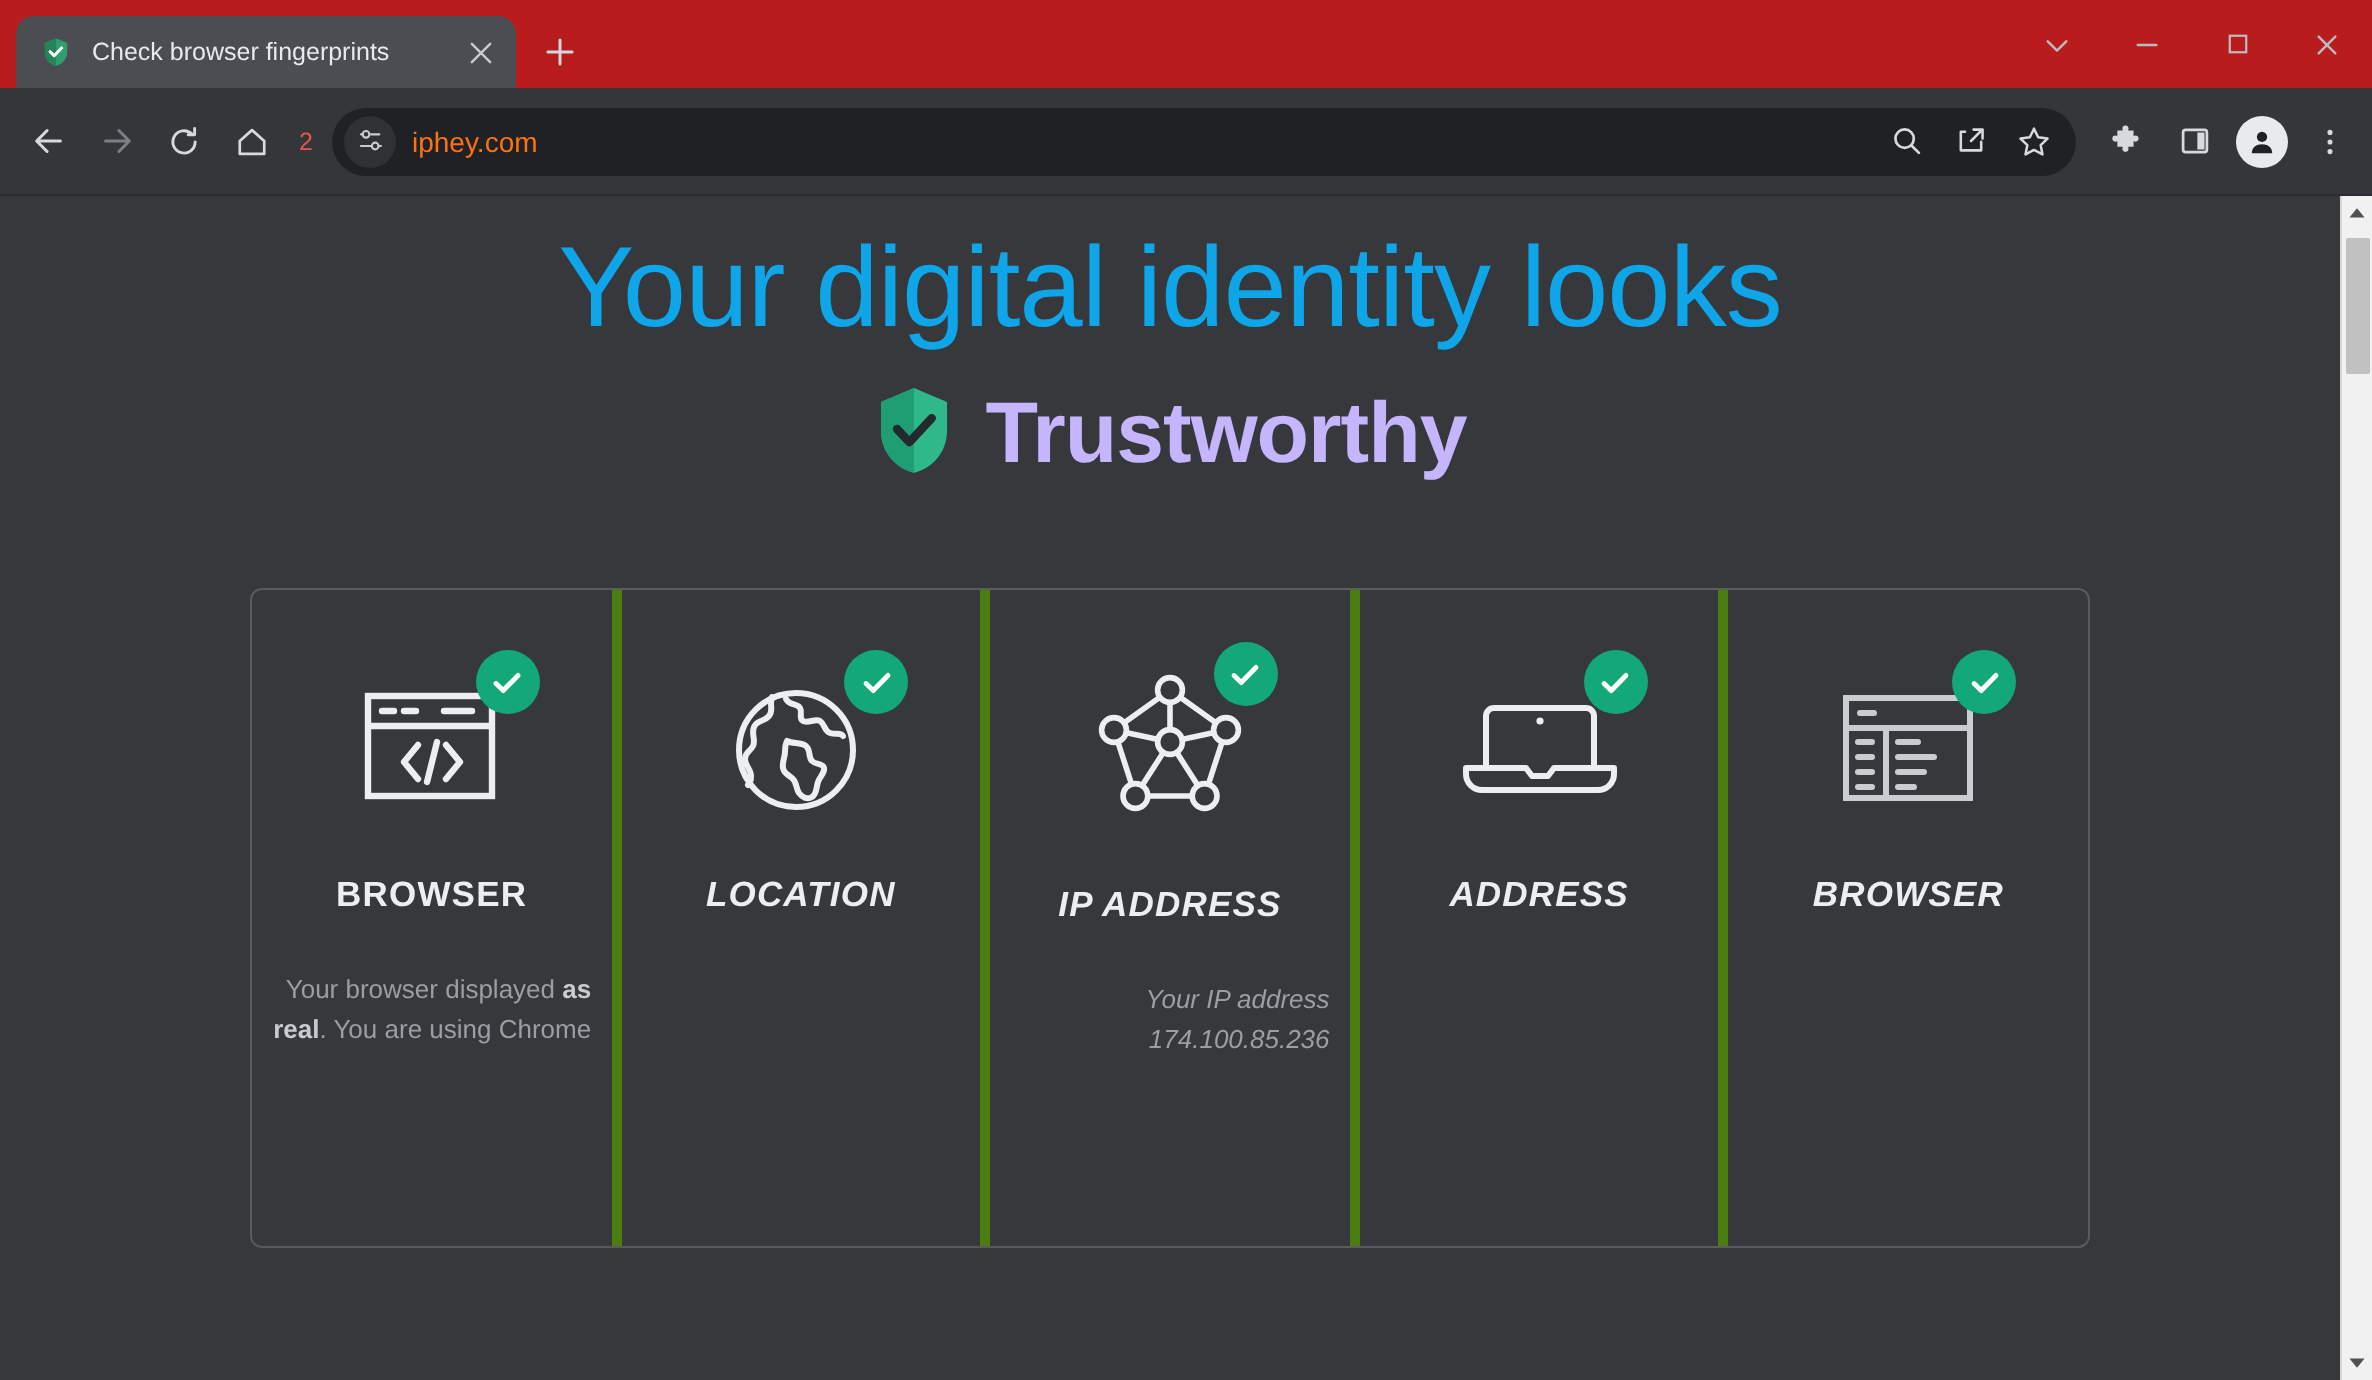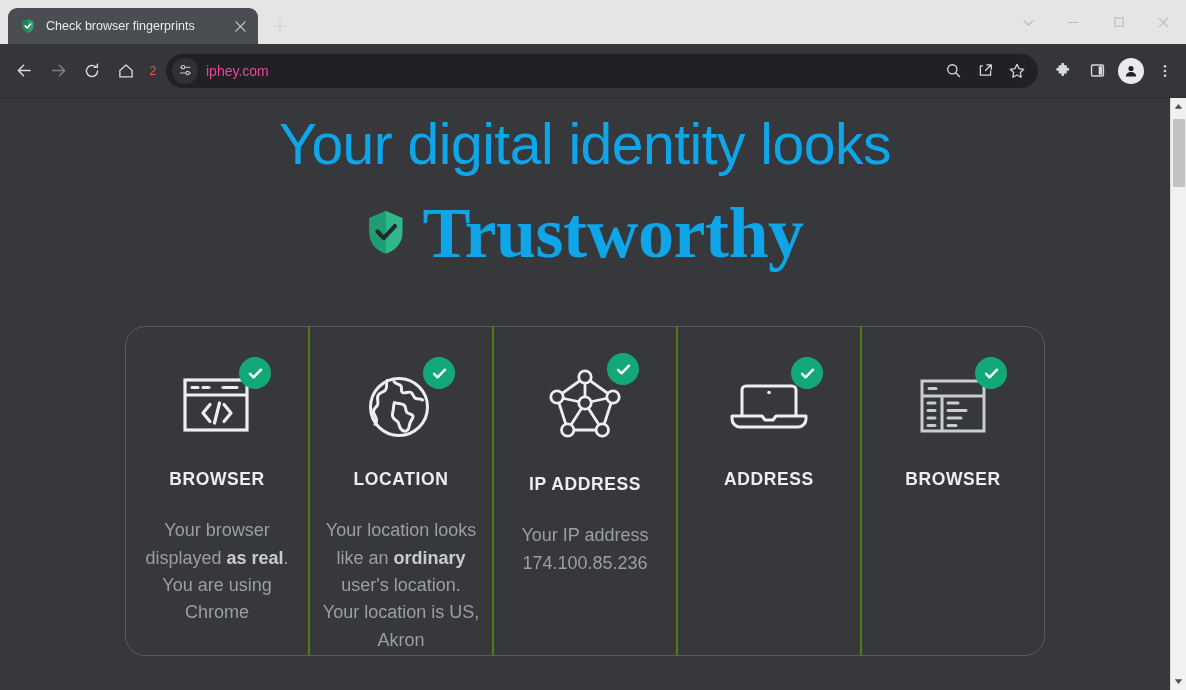--- a/index.html
+++ b/index.html
@@ -7,21 +7,21 @@
     width: 1186px; height: 690px;
     overflow: hidden;
     background: #35373b;
     font-family: "Liberation Sans", sans-serif;
   }
 
   
   .browser { width: 1186px; height: 690px; position: relative; display: flex; flex-direction: column; }
 
   .tabstrip {
-    height: 44px; background: #e5e5e5; position: relative;
+    height: 44px; background: #b91c1c; position: relative;
     display: flex; align-items: flex-end; padding-left: 8px;
     flex: 0 0 44px;
   }
   .tab {
     width: 250px; height: 36px; background: #4a4d51;
     border-radius: 9px 9px 0 0;
     display: flex; align-items: center; padding: 0 8px 0 12px; gap: 10px;
     position: relative;
   }
   .tab-favicon { width: 16px; height: 16px; flex: 0 0 16px; display: block; }
@@ -42,53 +42,53 @@
   .nav-btn { width: 32px; height: 32px; display: flex; align-items: center; justify-content: center; border-radius: 50%; color: #d6d9dd; flex: 0 0 32px; }
   .nav-btn.disabled { color: #7b7f85; }
   .badge-count { color: #e05a4e; font-size: 12.5px; width: 18px; text-align: center; flex: 0 0 18px; }
 
   .omnibox {
     flex: 1 1 auto; height: 34px; background: #202124; border-radius: 17px;
     display: flex; align-items: center; padding: 0 6px 0 6px; gap: 8px; min-width: 0;
     margin-left: 2px;
   }
   .site-chip { width: 26px; height: 26px; border-radius: 50%; background: #303134; display: flex; align-items: center; justify-content: center; flex: 0 0 26px; }
-  .omnibox-url { color: #ec4899; font-size: 14px; white-space: nowrap; overflow: hidden; text-overflow: ellipsis; flex: 1 1 auto; }
+  .omnibox-url { color: #f97316; font-size: 14px; white-space: nowrap; overflow: hidden; text-overflow: ellipsis; flex: 1 1 auto; }
   .omni-actions { display: flex; align-items: center; gap: 2px; flex: 0 0 auto; }
   .omni-btn { width: 30px; height: 30px; display: flex; align-items: center; justify-content: center; border-radius: 50%; color: #d6d9dd; }
   .tb-right { display: flex; align-items: center; gap: 4px; padding-left: 8px; flex: 0 0 auto; }
   .tb-btn { width: 30px; height: 30px; display: flex; align-items: center; justify-content: center; border-radius: 50%; color: #d6d9dd; }
   .avatar-btn { width: 26px; height: 26px; border-radius: 50%; background: #e8eaed; display: flex; align-items: center; justify-content: center; color: #202124; }
 
   
   .viewport { flex: 1 1 auto; position: relative; background: #36383c; border-top: 1px solid #2b2d30; overflow: hidden; display: flex; }
   .page { flex: 1 1 auto; position: relative; overflow: hidden; }
 
   .hero { padding-top: 13px; text-align: center; }
   .hero-line1 {
     color: #0ea5e9; font-size: 57px; font-weight: 400; letter-spacing: -0.5px; line-height: 1.18;
   }
   .hero-line2 {
     margin-top: 14px; display: flex; align-items: center; justify-content: center; gap: 16px;
   }
-  .verdict { color: #0ea5e9; font-size: 72px; font-weight: 700; letter-spacing: -0.5px; font-family: Liberation Serif, serif; }
+  .verdict { color: #c4b5fd; font-size: 43px; font-weight: 700; letter-spacing: -0.5px; }
 
   .cards {
     margin: 51px auto 0; width: 920px; height: 330px;
-    border: 1px solid #585b60; border-radius: 20px;
+    border: 1px solid #585b60; border-radius: 6px;
     display: flex; overflow: hidden;
   }
   .card { flex: 1 1 0; display: flex; flex-direction: column; align-items: center; padding: 18px 10px 0; position: relative; }
-  .card + .card { border-left: 2px solid #4d7c0f; }
+  .card + .card { border-left: 5px solid #4d7c0f; font-style: italic; }
 
   .card-icon-wrap { position: relative; width: 96px; height: 96px; display: flex; align-items: center; justify-content: center; margin-top: 14px; }
   .check-badge { position: absolute; top: -2px; right: -6px; width: 32px; height: 32px; border-radius: 50%; background: #13a877; display: flex; align-items: center; justify-content: center; }
 
   .card-title { color: #eceef0; font-size: 17.5px; font-weight: 700; letter-spacing: 0.6px; margin-top: 14px; text-align: center; }
-  .card-desc { color: #9b9ea3; font-size: 18px; line-height: 1.52; text-align: center; margin-top: 27px; max-width: 160px; }
+  .card-desc { color: #9b9ea3; font-size: 13px; line-height: 1.52; text-align: right; margin-top: 27px; max-width: 160px; }
   .card-desc b { color: #c8cbcf; font-weight: 700; }
   .card.shift-up .card-icon-wrap { margin-top: 10px; }
   .card.shift-up .card-title { margin-top: 23px; }
 
   
   .scrollbar { width: 16px; flex: 0 0 16px; background: #f1f1f1; position: relative; border-left: 1px solid #d8d8d8; }
   .sb-arrow { height: 17px; display: flex; align-items: center; justify-content: center; color: #505050; }
   .sb-arrow.bottom { position: absolute; bottom: 0; left: 0; right: 0; }
   .sb-thumb { position: absolute; top: 19px; left: 2px; width: 12px; height: 68px; background: #c1c1c1; border-radius: 1px; }
 </style>
@@ -279,21 +279,20 @@
                 <path d="M30.5 34.5c3 1.5 7 0.5 9.5 2.5s1 5.5 3 7.5 5.5 1 6 3.5-2 4-3 7-0.5 6-3 7.5-5 0-6.5-2-1-5-3-7-4.5-2.5-5-5.5 1-5.5 1-8 0.5-4.5 1-5.5Z" fill="none" stroke="#eceef0" stroke-width="3" stroke-linejoin="round"></path>
               </svg>
             </span>
             <span class="check-badge">
               <svg width="17" height="17" viewBox="0 0 18 18">
                   <path d="M3.2 9.3 7 13l7.8-8" fill="none" stroke="#ffffff" stroke-width="2.6" stroke-linecap="round" stroke-linejoin="round"></path>
                 </svg>
             </span>
           </div>
           <div class="card-title">LOCATION</div>
-          <div class="card-desc"><span>Your location looks like an </span><b>ordinary</b><span> user's location. Your location is US, Akron</span></div>
         </div>
 
         <div class="card shift-up">
           <div class="card-icon-wrap">
             <span>
               <svg width="78" height="76" viewBox="0 0 78 76">
                 <g fill="none" stroke="#eceef0" stroke-width="2.8">
                   <path d="M39 14 11 34l10.7 33h34.6L67 34Z"></path>
                   <path d="M39 40 39 14M39 40 11 34M39 40 67 34M39 40 21.7 67M39 40 56.3 67"></path>
                 </g>

